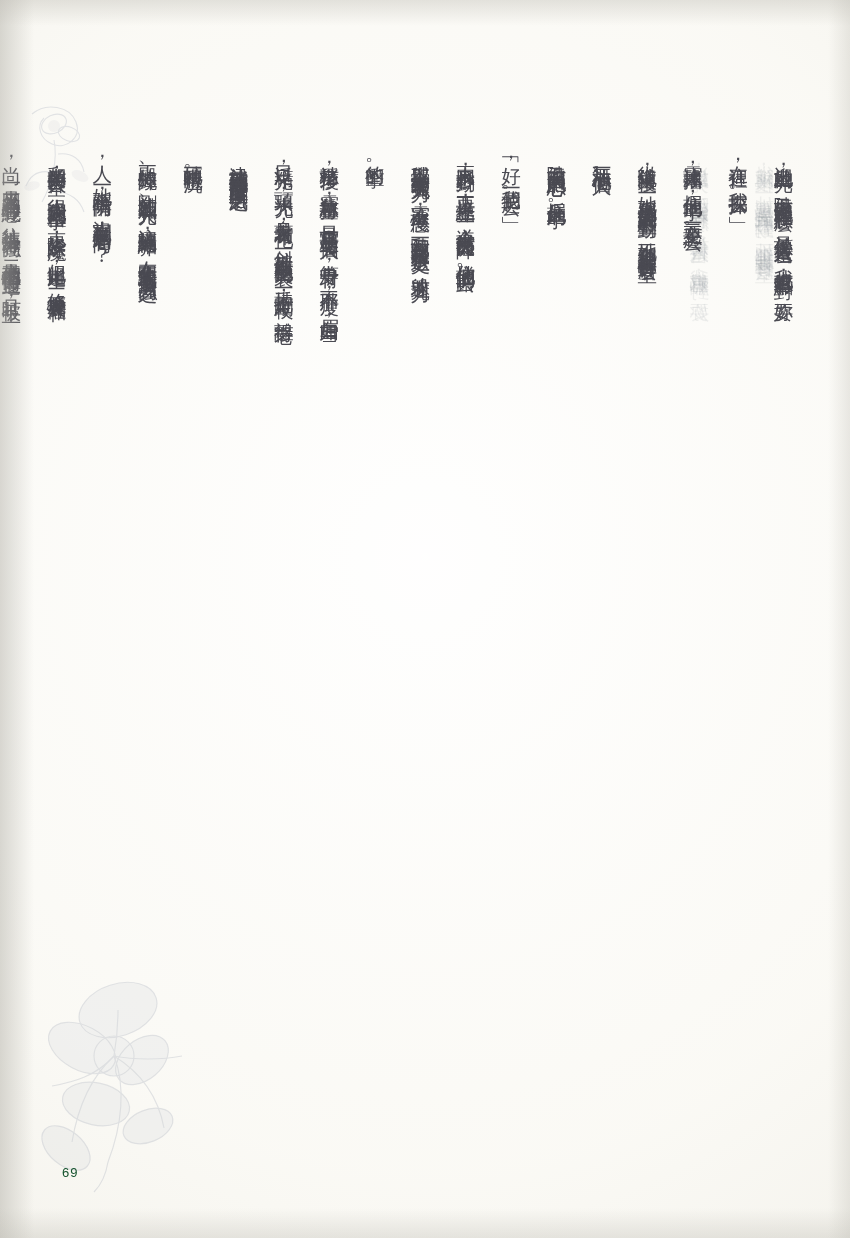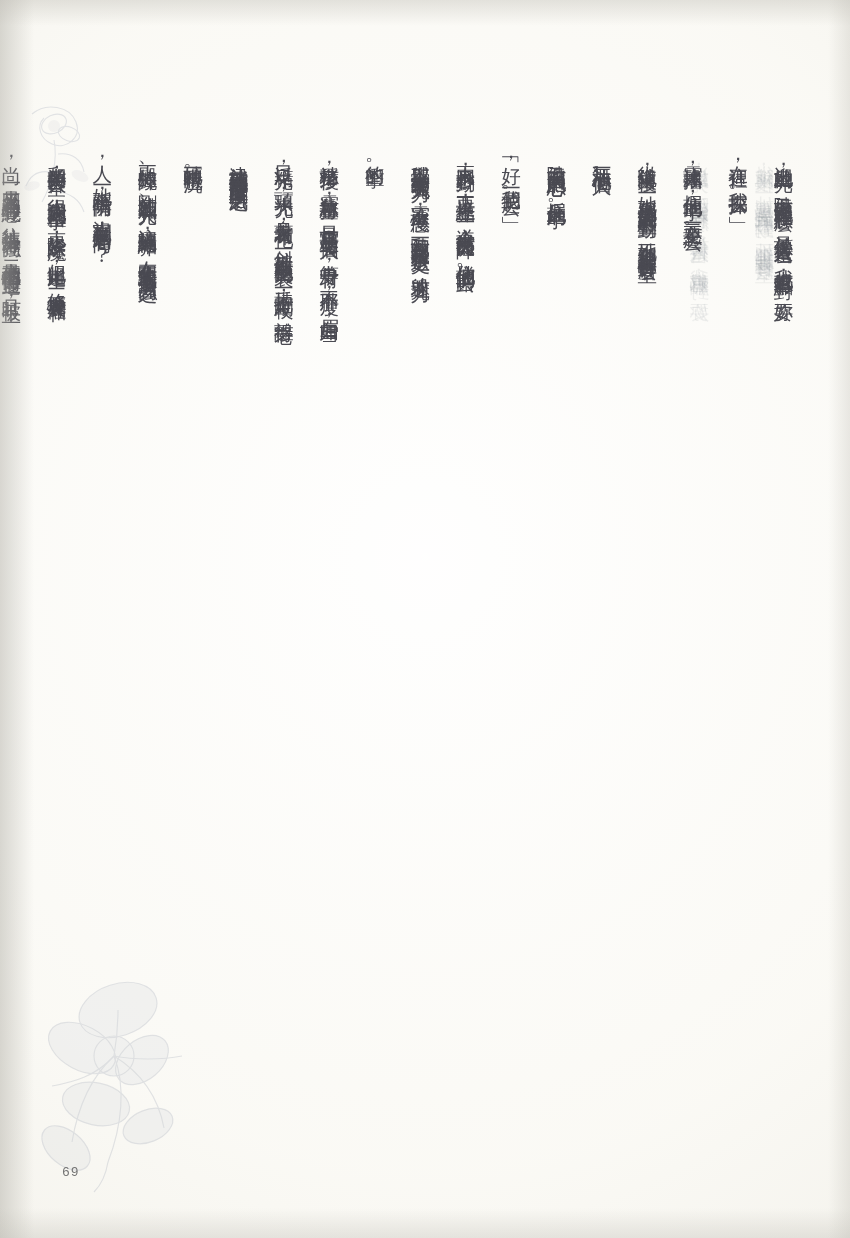--- a/index.html
+++ b/index.html
@@ -102,23 +102,23 @@
     user-select: none;
   }
   .ornament-top-left { left: 14px; top: 96px; width: 110px; height: 150px; }
   .ornament-bottom-left { left: 22px; bottom: 42px; width: 190px; height: 260px; }
 
   .page-number {
     position: absolute;
     left: 62px;
     bottom: 58px;
     font-size: 13px;
-    color: #737373;
+    color: #14532d;
     letter-spacing: 1px;
-    font-family: Liberation Mono, monospace;
+    font-family: Liberation Sans, sans-serif;
   }
 </style>
 </head>
 <body>
 
 <div id="page">
 
   <div class="paper-tint"></div>
 
   <div class="bleed" aria-hidden="true">

